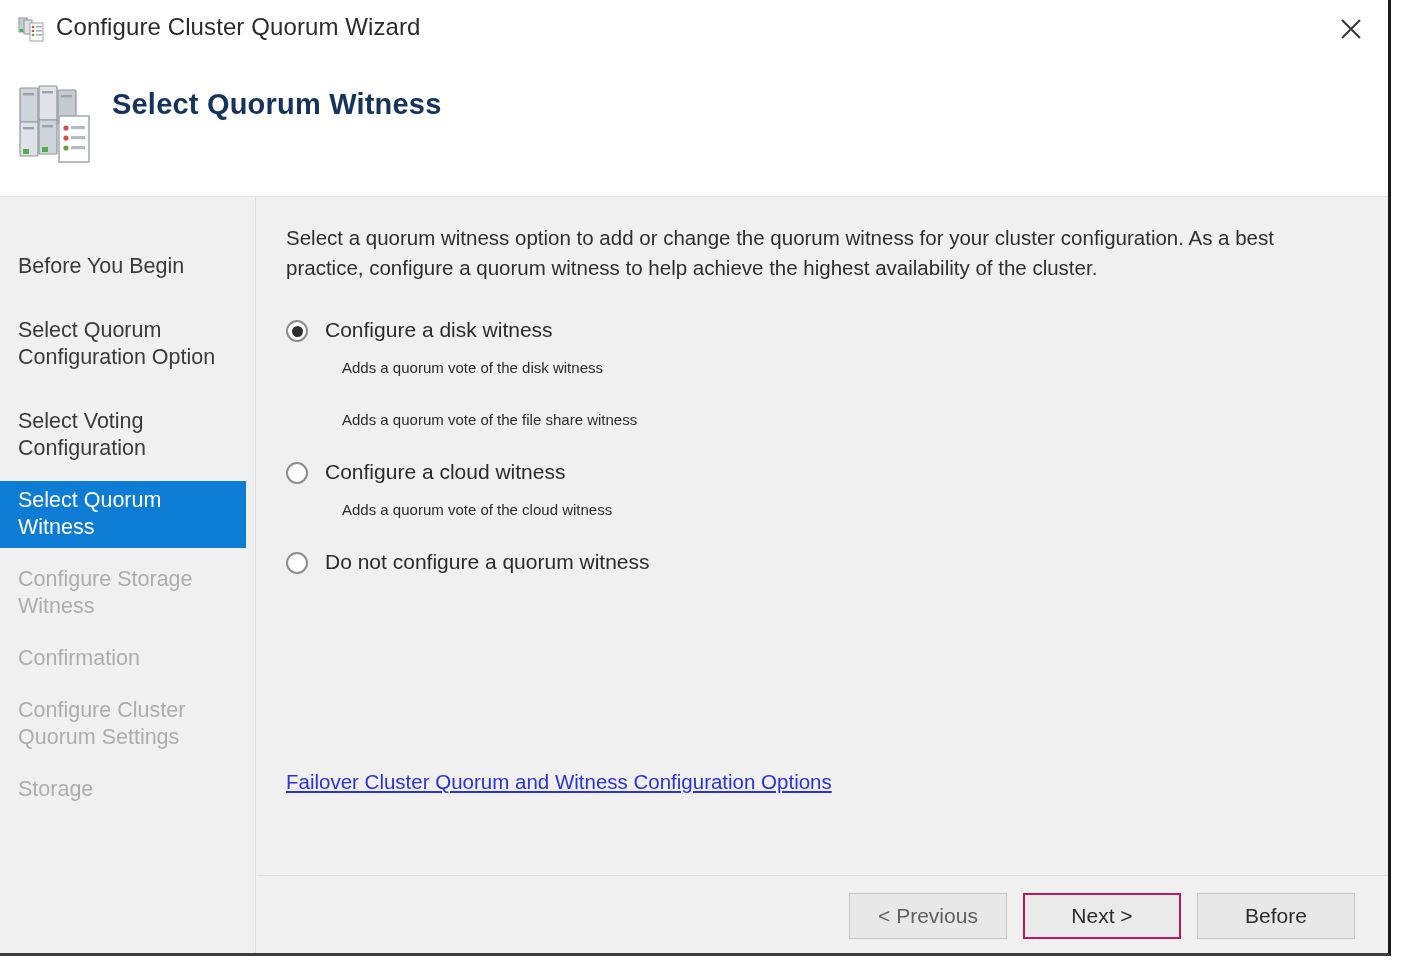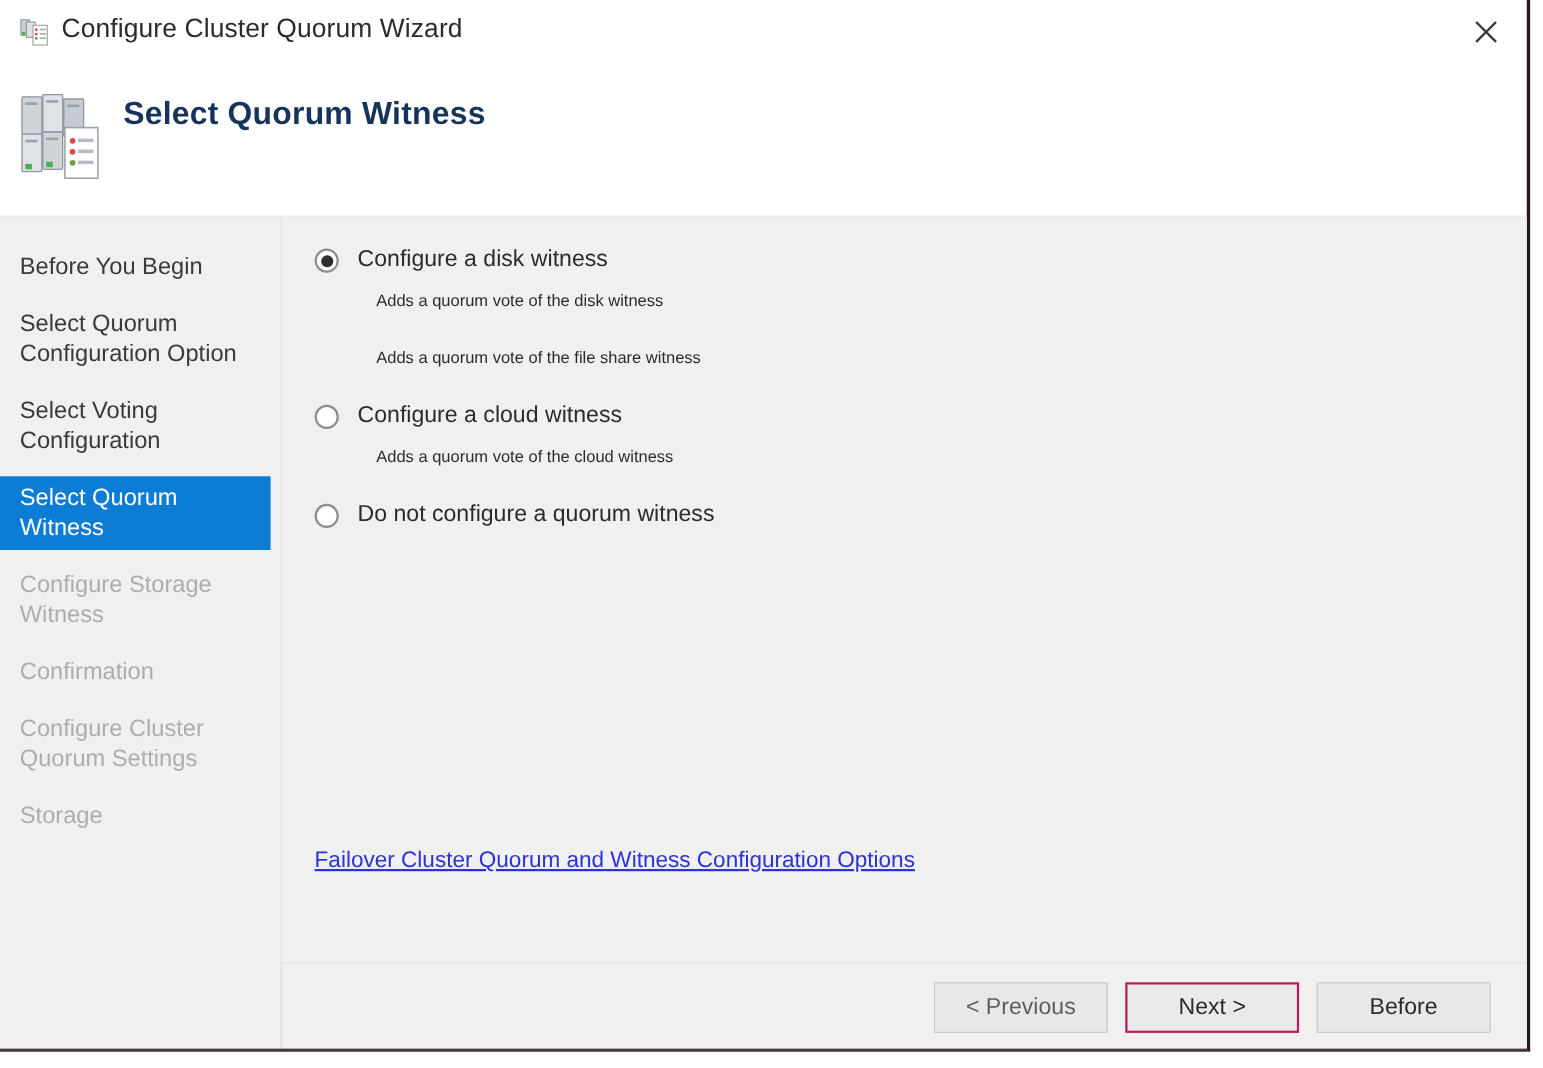--- a/index.html
+++ b/index.html
@@ -14,21 +14,21 @@
     font-family: "Liberation Sans", sans-serif;
   }
 
   
   .dialog {
     position: absolute;
     left: 0;
     top: 0;
     width: 1391px;
     height: 956px;
-    background: #ef4444;
+    background: #f0abfc;
     border-right: 3px solid #1c1c1c;
     border-bottom: 3px solid #3d3d3d;
     box-sizing: border-box;
     overflow: hidden;
   }
 
   
   .titlebar {
     position: relative;
     height: 60px;
@@ -109,20 +109,21 @@
     font-size: 21.5px;
     line-height: 27px;
     padding: 6px 10px 7px 18px;
     margin-bottom: 12px;
     color: #3a3a3a;
     white-space: pre-line;
     cursor: default;
   }
   .nav-item.done {
     color: #3a3a3a;
+    margin-top: 24px;
   }
   .nav-item.current {
     background: #0c7cd5;
     color: #ffffff;
     margin-right: 9px;
   }
   .nav-item.future {
     color: #adadad;
   }
 
@@ -318,20 +319,21 @@
 Witness</div>
       <div class="nav-item future">Configure Storage
 Witness</div>
       <div class="nav-item future">Confirmation</div>
       <div class="nav-item future">Configure Cluster
 Quorum Settings</div>
       <div class="nav-item future">Storage</div>
     </div>
 
     <div class="content">
+      <p class="intro">Select a quorum witness option to add or change the quorum witness for your cluster configuration. As a best practice, configure a quorum witness to help achieve the highest availability of the cluster.</p>
 
       <div class="option-group">
 
         <div class="option">
           <div class="option-row">
             <span class="radio checked"></span>
             <span class="option-label">Configure a disk witness</span>
           </div>
           <div class="option-desc">Adds a quorum vote of the disk witness</div>
         </div>

